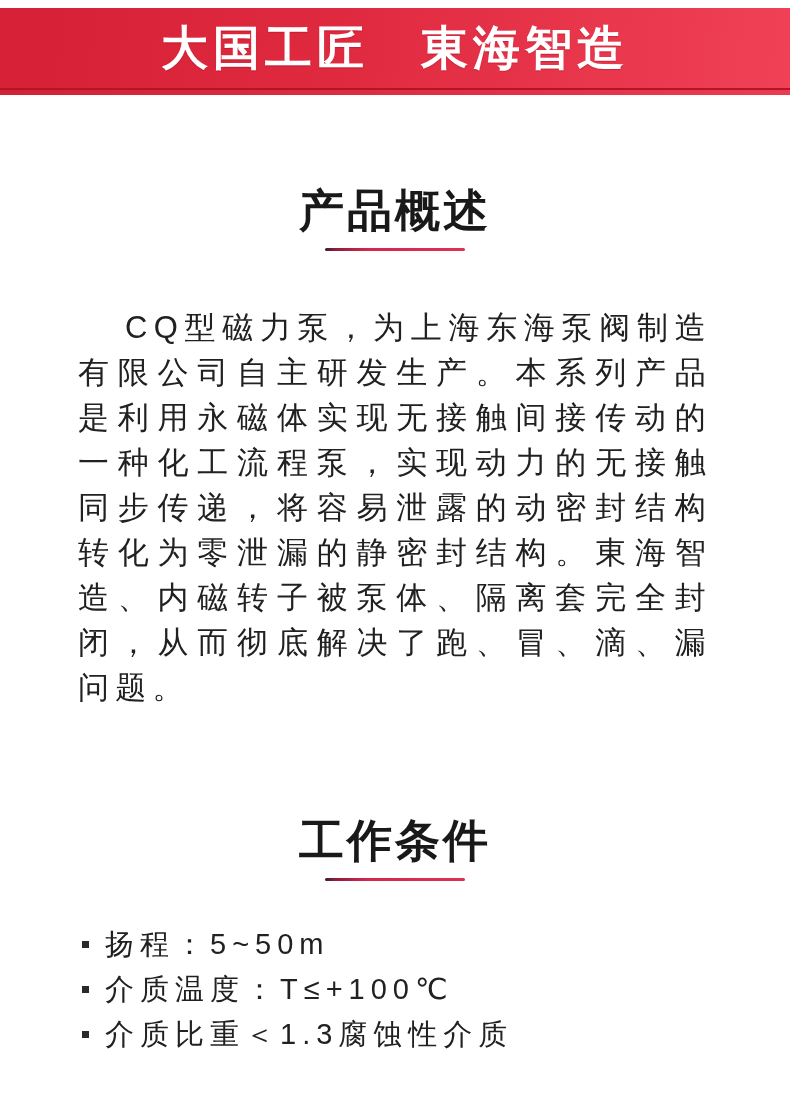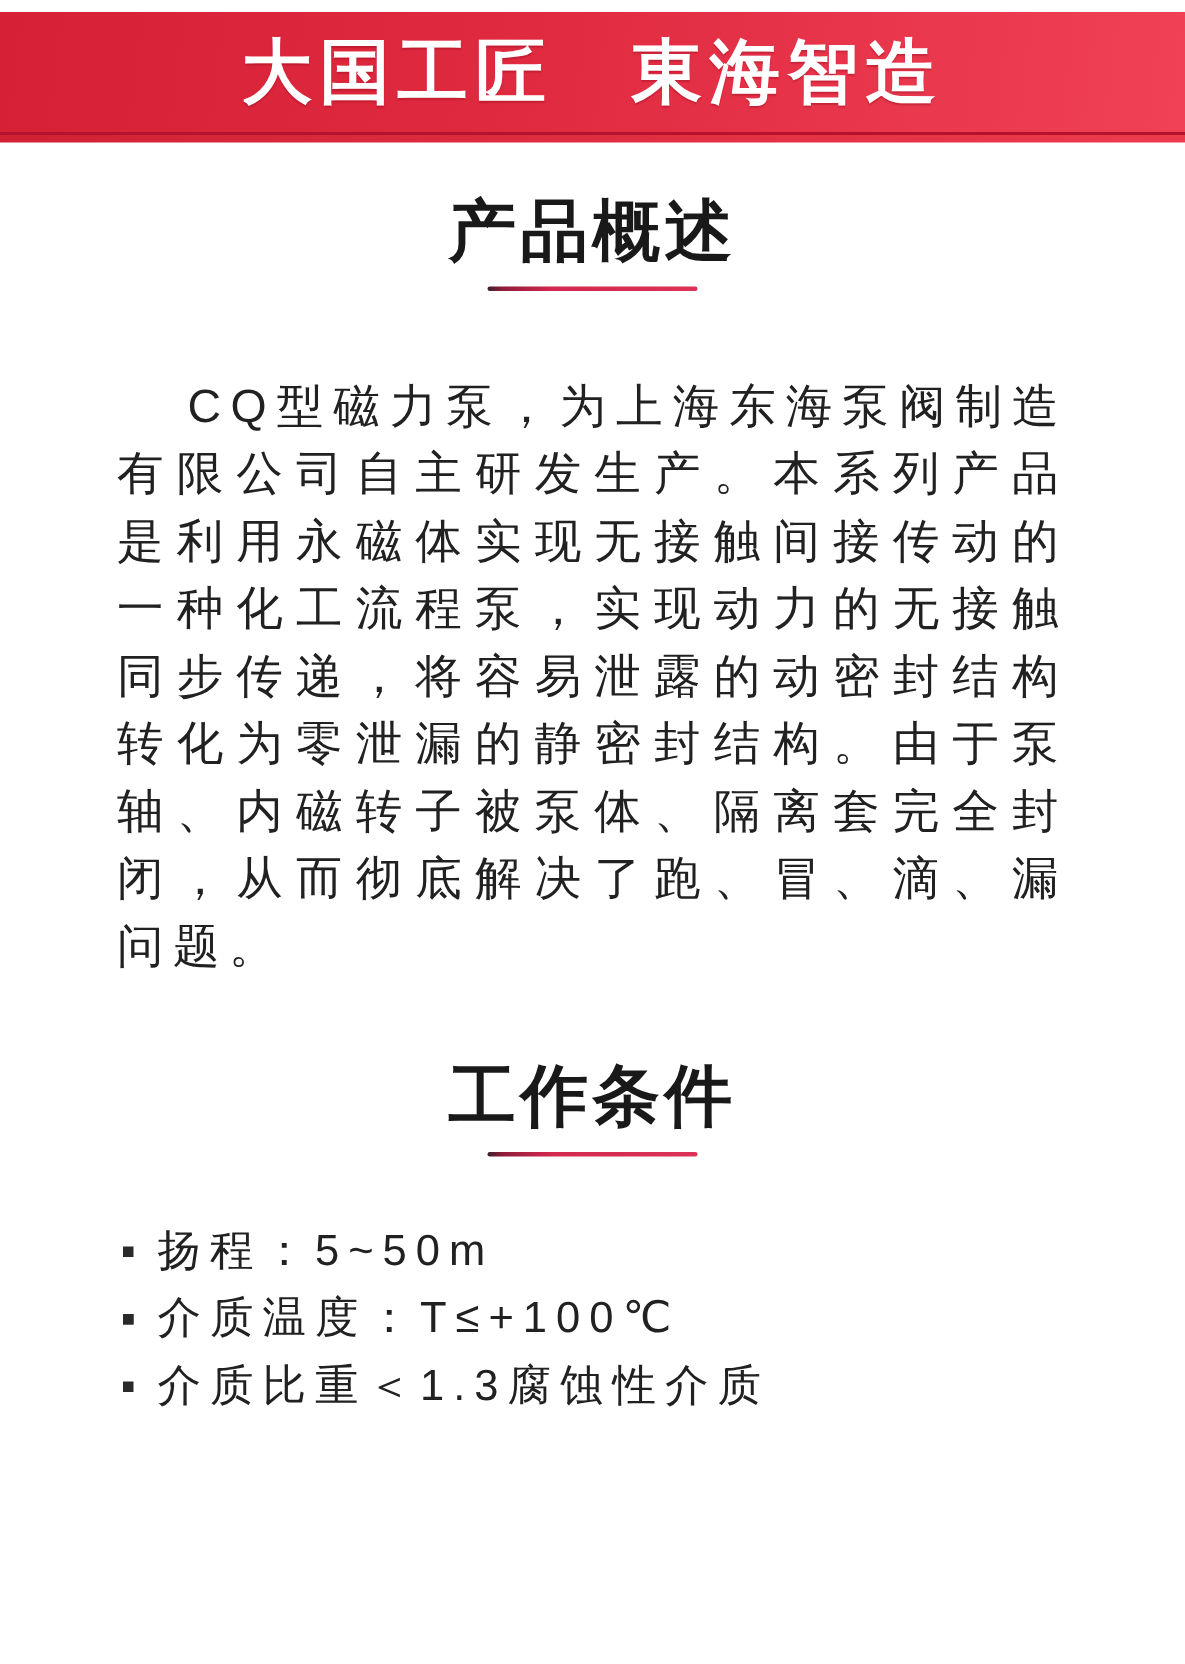--- a/index.html
+++ b/index.html
@@ -53,24 +53,24 @@
   .section-title {
     margin: 0;
     text-align: center;
     font-size: 45px;
     line-height: 46px;
     font-weight: 700;
     letter-spacing: 3px;
     color: var(--title-text, #191919);
   }
   .section-title.first {
-    margin-top: 36px;
+    margin-top: 93px;
   }
   .section-title.second {
-    margin-top: 55px;
+    margin-top: 108px;
   }
   .title-underline {
     width: 140px;
     height: 3px;
     margin: 14px auto 0 auto;
     border-radius: 2px;
     background: linear-gradient(90deg,
       #38232b 0%,
       #8f1c3a 7%,
       var(--accent-underline, #d2274e) 30%,
@@ -123,21 +123,21 @@
 <div class="page">
 
   <header class="banner">
     <h1>大国工匠　東海智造</h1>
   </header>
   <div class="banner-strip"></div>
 
   <section>
     <h2 class="section-title first">产品概述</h2>
     <div class="title-underline"></div>
-    <p class="overview-paragraph">CQ型磁力泵，为上海东海泵阀制造有限公司自主研发生产。本系列产品是利用永磁体实现无接触间接传动的一种化工流程泵，实现动力的无接触同步传递，将容易泄露的动密封结构转化为零泄漏的静密封结构。由于泵轴、内磁转子被泵体、隔离套完全封闭，从而彻底解决了跑、冒、滴、漏问题。</p>
+    <p class="overview-paragraph">CQ型磁力泵，为上海东海泵阀制造有限公司自主研发生产。本系列产品是利用永磁体实现无接触间接传动的一种化工流程泵，实现动力的无接触同步传递，将容易泄露的动密封结构转化为零泄漏的静密封结构。東海智造、内磁转子被泵体、隔离套完全封闭，从而彻底解决了跑、冒、滴、漏问题。</p>
   </section>
 
   <section>
     <h2 class="section-title second">工作条件</h2>
     <div class="title-underline"></div>
 
     <ul class="conditions-list">
       <li>
         <span class="bullet-dot"></span>
         <span>扬程：5~50m</span>

